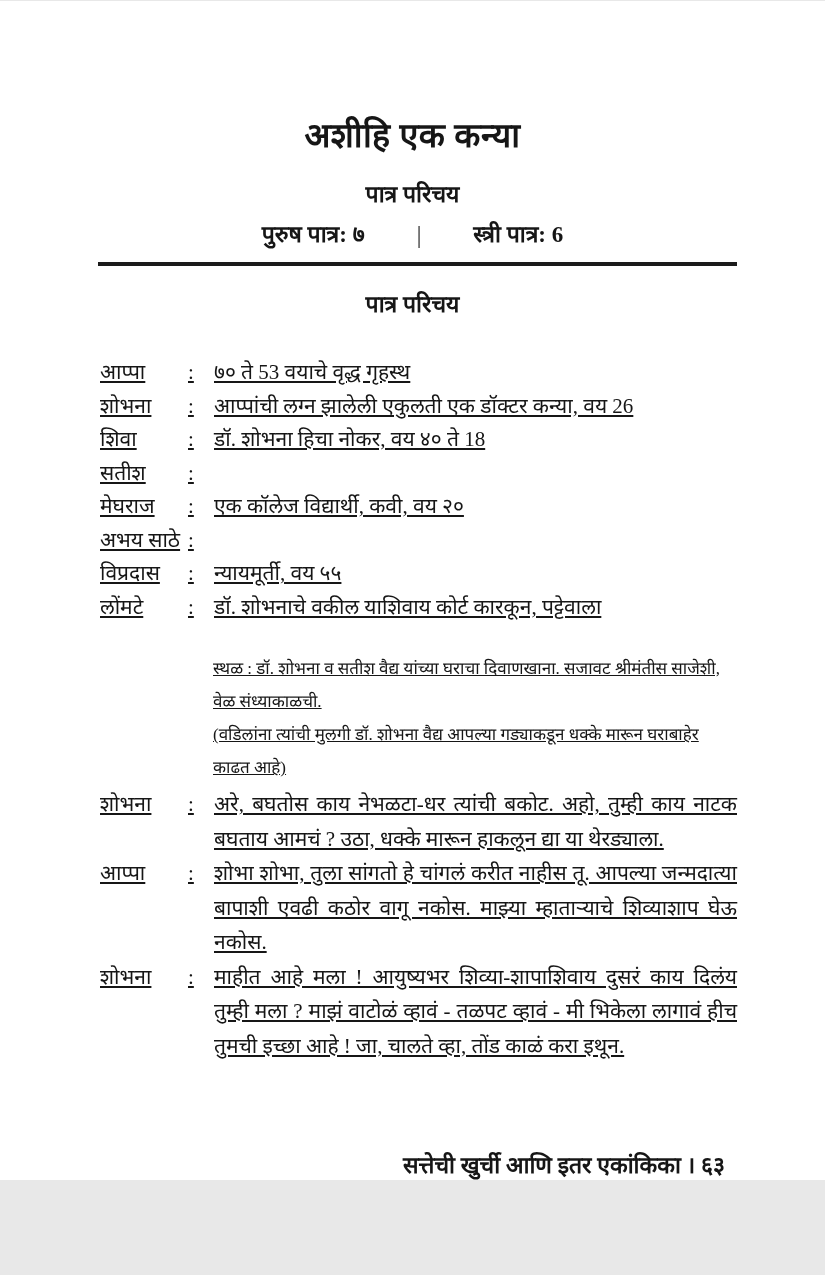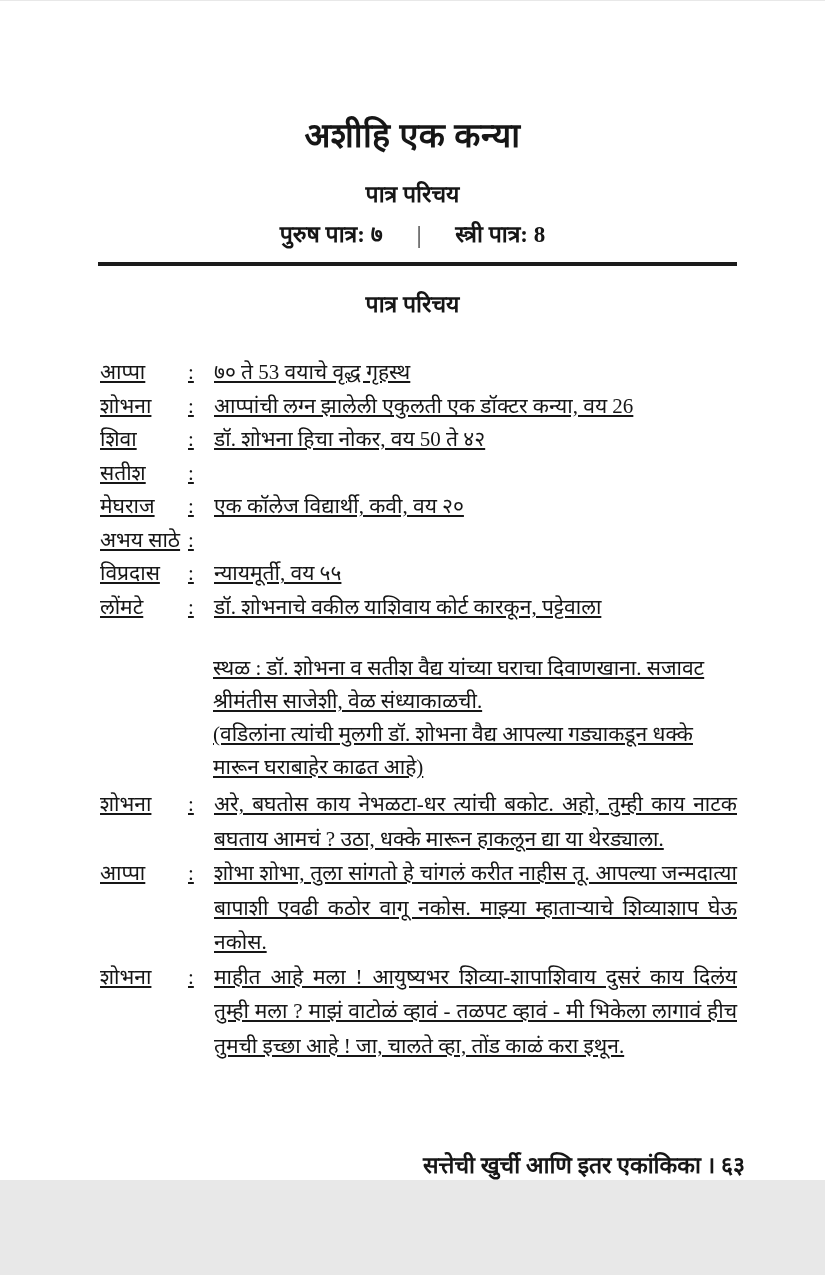--- a/index.html
+++ b/index.html
@@ -31,21 +31,21 @@
     font-size: 23px;
     font-weight: bold;
     line-height: 28px;
     margin-top: 24px;
   }
   .counts {
     margin-top: 12px;
     display: flex;
     justify-content: center;
     align-items: center;
-    gap: 34px;
+    gap: 52px;
     font-size: 23px;
     font-weight: bold;
     line-height: 28px;
   }
   .counts .sep {
     font-weight: normal;
     transform: scaleY(1.1);
   }
   .rule {
     height: 4px;
@@ -67,21 +67,21 @@
     margin-top: 37px;
   }
   .char-row {
     display: grid;
     grid-template-columns: 88px 26px 1fr;
     font-size: 21px;
     line-height: 33.5px;
   }
   .stage {
     margin: 28px 0 0 113px;
-    font-size: 21px;
+    font-size: 17px;
     line-height: 33px;
   }
   .stage p {
     margin: 0;
     text-align: left;
   }
   .dialogues {
     margin-top: 3px;
   }
   .dialogue {
@@ -89,38 +89,38 @@
     grid-template-columns: 88px 26px 1fr;
     font-size: 21px;
     line-height: 34.5px;
   }
   .dialogue .text {
     text-align: justify;
   }
   .footer {
     position: absolute;
     top: 1150px;
-    right: 80px;
+    right: 100px;
     font-size: 23px;
     font-weight: bold;
     line-height: 30px;
   }
 </style>
 </head>
 <body>
 
 <div class="page">
 
   <div class="head">
     <div class="title">अशीहि एक कन्या</div>
     <div class="subtitle">पात्र परिचय</div>
     <div class="counts">
       <span>पुरुष पात्र: ७</span>
       <span class="sep">|</span>
-      <span>स्त्री पात्र: 8</span>
+      <span>स्त्री पात्र: 6</span>
     </div>
   </div>
 
   <div class="rule"></div>
 
   <div class="section-heading">पात्र परिचय</div>
 
   <div class="content">
 
     <div class="char-list">
@@ -130,21 +130,21 @@
         <span>७० ते 53 वयाचे वृद्ध गृहस्थ</span>
       </div>
       <div class="char-row">
         <span>शोभना</span>
         <span>:</span>
         <span>आप्पांची लग्न झालेली एकुलती एक डॉक्टर कन्या, वय 26</span>
       </div>
       <div class="char-row">
         <span>शिवा</span>
         <span>:</span>
-        <span>डॉ. शोभना हिचा नोकर, वय 50 ते ४२</span>
+        <span>डॉ. शोभना हिचा नोकर, वय ४० ते 18</span>
       </div>
       <div class="char-row">
         <span>सतीश</span>
         <span>:</span>
       </div>
       <div class="char-row">
         <span>मेघराज</span>
         <span>:</span>
         <span>एक कॉलेज विद्यार्थी, कवी, वय २०</span>
       </div>

